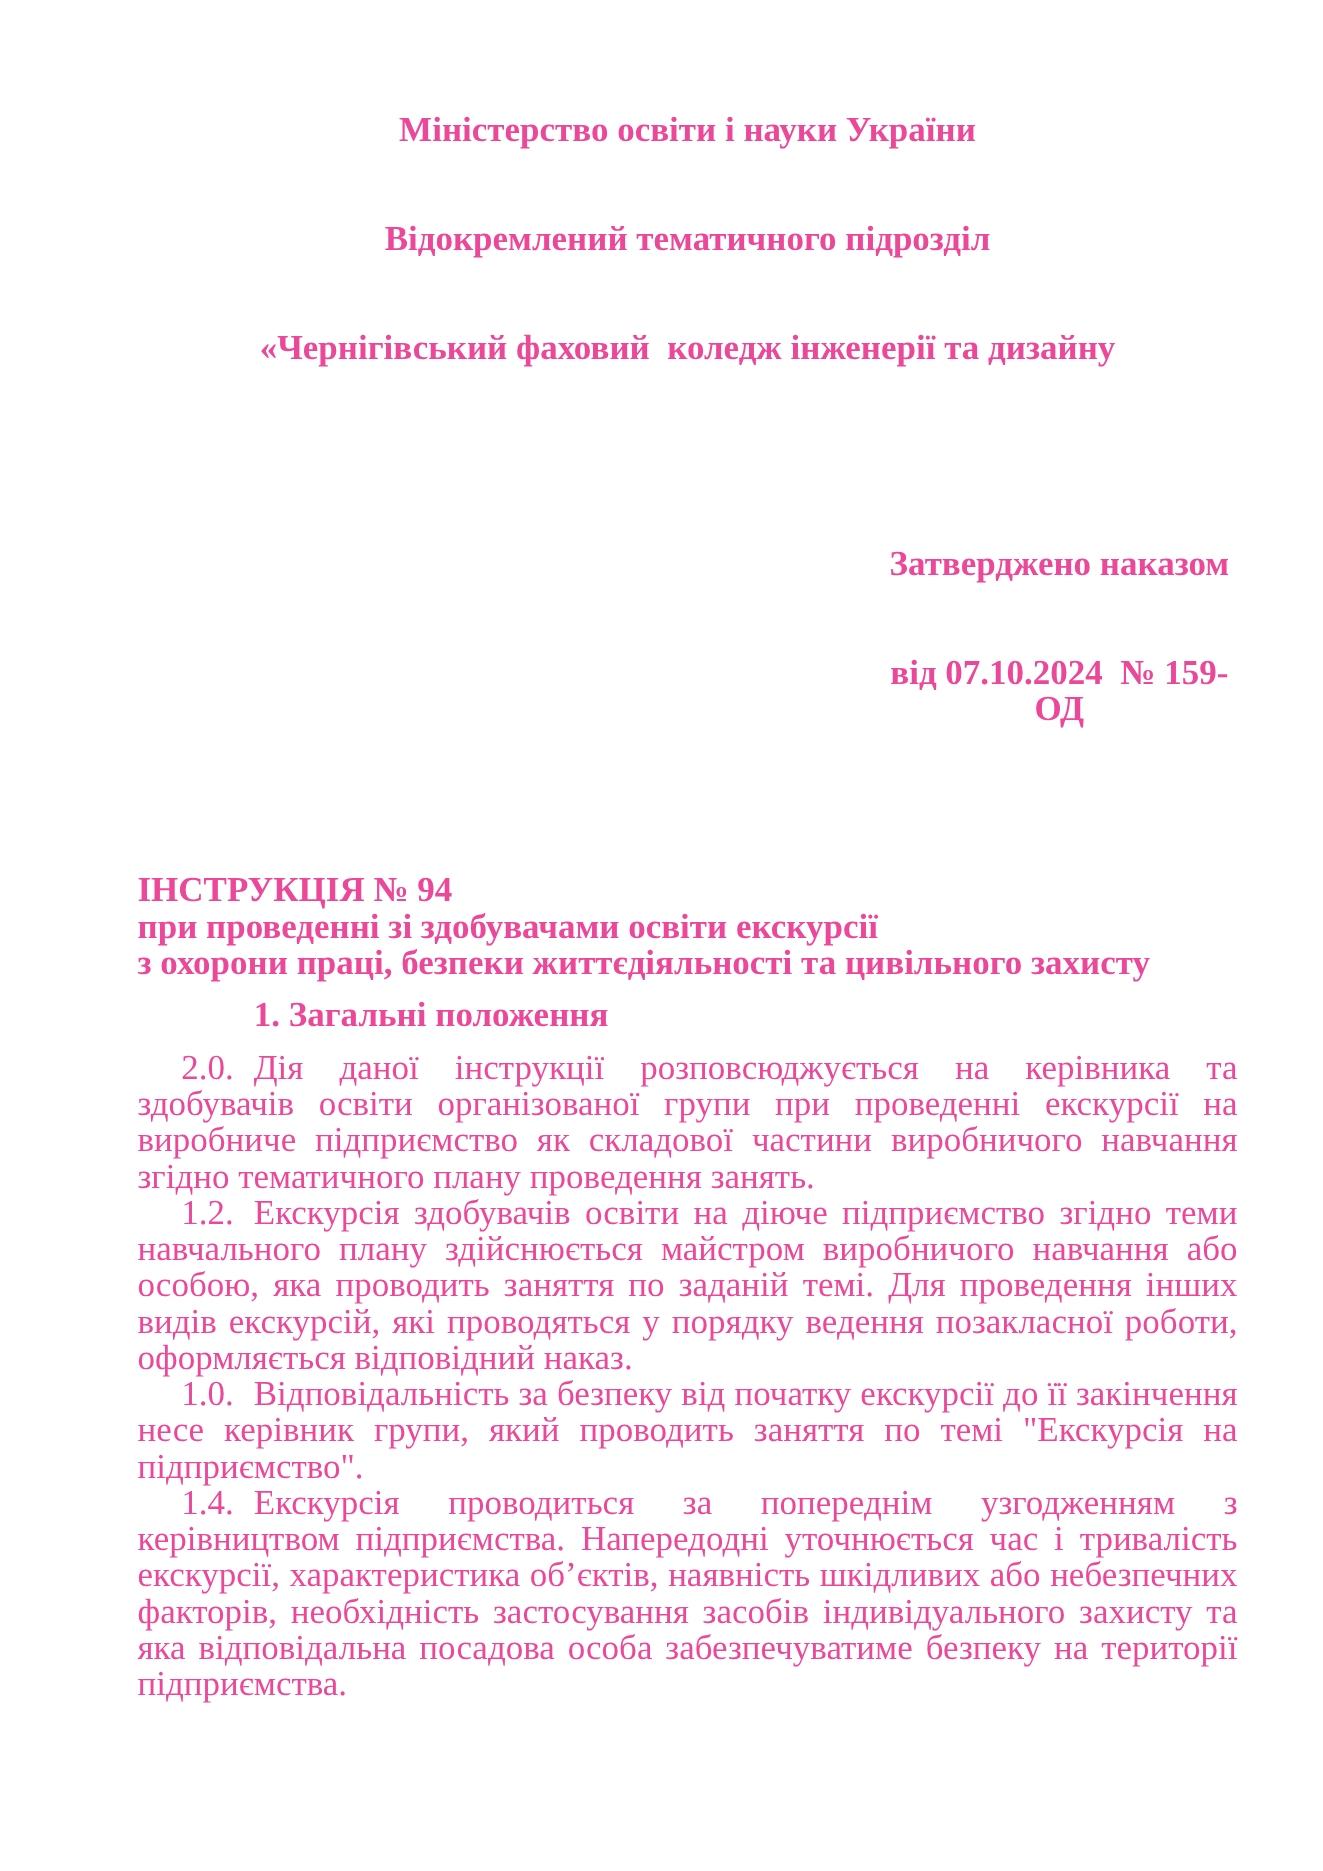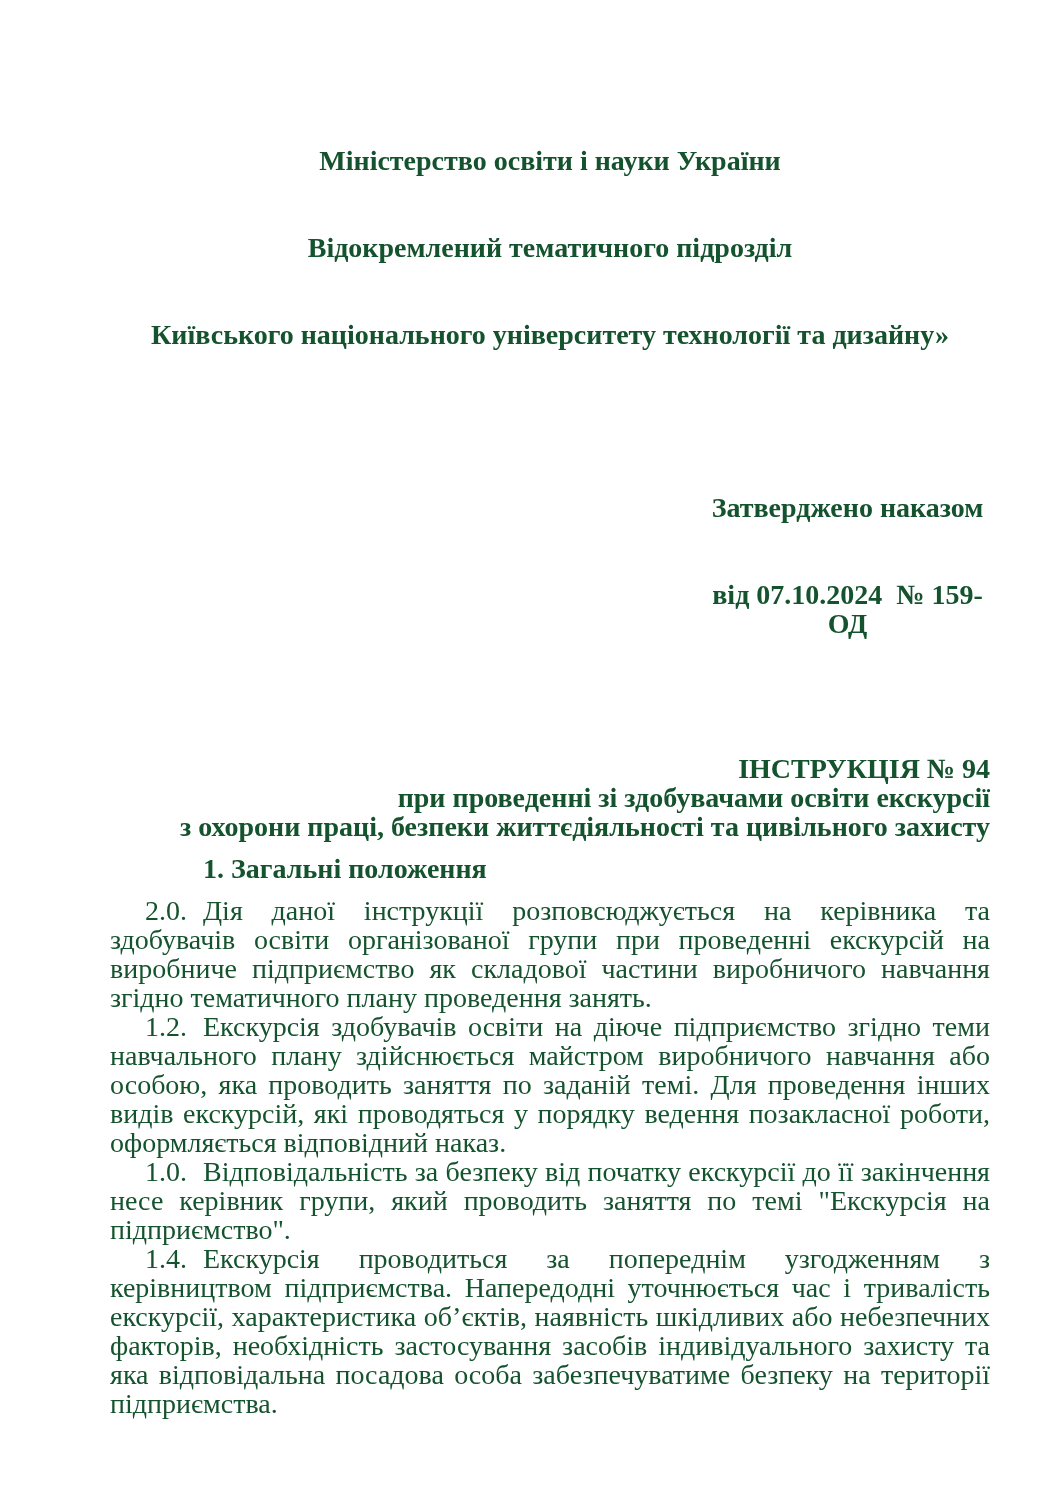--- a/index.html
+++ b/index.html
@@ -2,43 +2,43 @@
 <html lang="uk"><head>
 <meta charset="utf-8">
 <title>Document</title>
 <style>
   html, body { margin: 0; padding: 0; background: #ffffff; }
   .page {
     position: relative;
     width: 1058px;
     height: 1497px;
     background: #ffffff;
-    color: #14532d;
+    color: #ec4899;
     font-family: "Liberation Serif", "DejaVu Serif", serif;
     font-size: 28px;
     line-height: 29px;
     overflow: hidden;
     box-sizing: border-box;
-    padding: 88px 68px 0 110px; 
+    padding: 32px 68px 0 110px; 
   }
   .doc-header {
     text-align: center;
     font-weight: bold;
     white-space: pre-wrap;
   }
   .approval {
     margin-top: 28px;
     margin-left: 595px;
     font-weight: bold;
     white-space: pre-wrap;
     text-align: center;
   }
   .doc-title {
     margin-top: 58px;
-    text-align: right;
+    text-align: left;
     font-weight: bold;
   }
   .section-heading {
     font-weight: bold;
   }
   .heading-1 { margin-top: 13px; padding-left: 93px; }
   p.para {
     margin: 0;
     text-align: justify;
     text-indent: 35px;
@@ -47,37 +47,37 @@
   .pnum { margin-right: 16px; }
 </style>
 </head>
 <body>
 
 <div class="page">
 
   <div class="doc-header">
     <div>Міністерство освіти і науки України</div>
     <div>Відокремлений тематичного підрозділ</div>
-    <div>Київського національного університету технології та дизайну»</div>
+    <div>«Чернігівський фаховий  коледж інженерії та дизайну</div>
   </div>
 
   <div class="approval">
     <div>Затверджено наказом</div>
     <div>від 07.10.2024  № 159-ОД</div>
   </div>
 
   <div class="doc-title">
     <div>ІНСТРУКЦІЯ № 94</div>
     <div>при проведенні зі здобувачами освіти екскурсії</div>
     <div>з охорони праці, безпеки життєдіяльності та цивільного захисту</div>
   </div>
 
   <div class="section-heading heading-1">1. Загальні положення</div>
 
-  <p class="para"><span class="pnum">2.0.</span><span>Дія даної інструкції розповсюджується на керівника та здобувачів освіти організованої групи при проведенні екскурсій на виробниче підприємство як складової частини виробничого навчання згідно тематичного плану проведення занять.</span></p>
+  <p class="para"><span class="pnum">2.0.</span><span>Дія даної інструкції розповсюджується на керівника та здобувачів освіти організованої групи при проведенні екскурсії на виробниче підприємство як складової частини виробничого навчання згідно тематичного плану проведення занять.</span></p>
 
   <p class="para"><span class="pnum">1.2.</span><span>Екскурсія здобувачів освіти на діюче підприємство згідно теми навчального плану здійснюється майстром виробничого навчання або особою, яка проводить заняття по заданій темі. Для проведення інших видів екскурсій, які проводяться у порядку ведення позакласної роботи, оформляється відповідний наказ.</span></p>
 
   <p class="para"><span class="pnum">1.0.</span><span>Відповідальність за безпеку від початку екскурсії до її закінчення несе керівник групи, який проводить заняття по темі "Екскурсія на підприємство".</span></p>
 
   <p class="para"><span class="pnum">1.4.</span><span>Екскурсія проводиться за попереднім узгодженням з керівництвом підприємства. Напередодні уточнюється час і тривалість екскурсії, характеристика об’єктів, наявність шкідливих або небезпечних факторів, необхідність застосування засобів індивідуального захисту та яка відповідальна посадова особа забезпечуватиме безпеку на території підприємства.</span></p>
 
 </div>
 
 </body></html>

